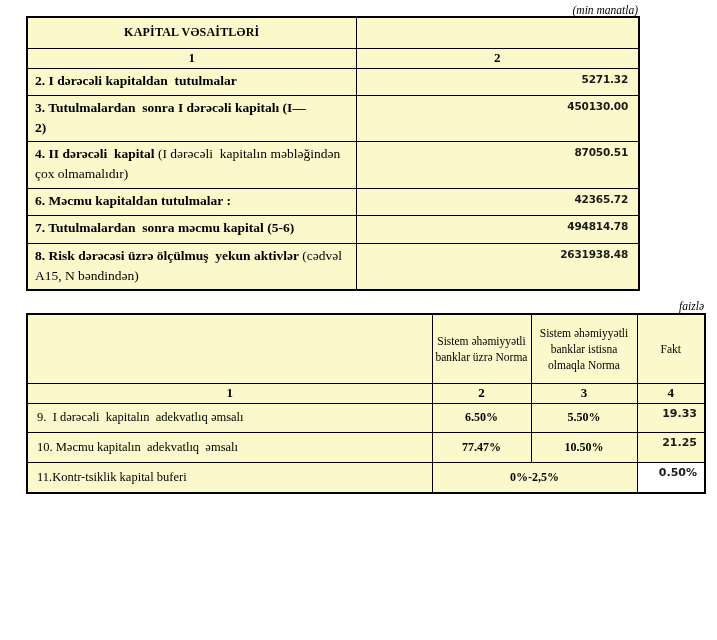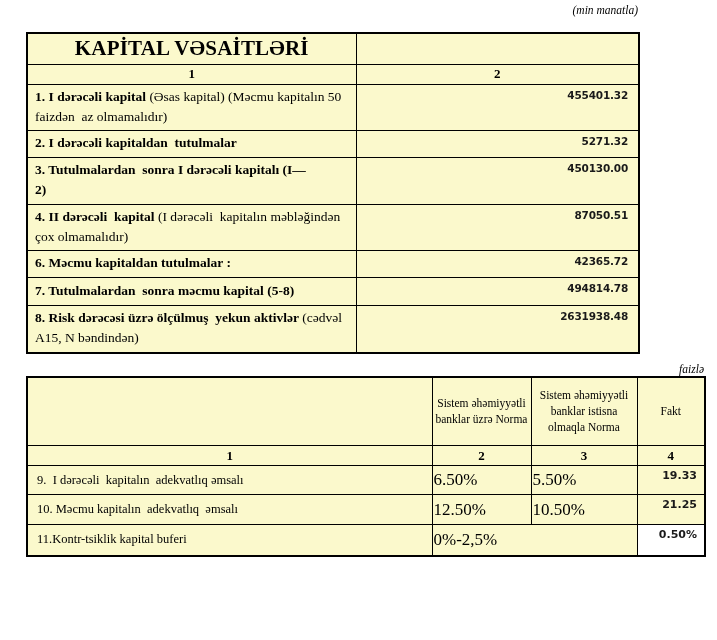--- a/index.html
+++ b/index.html
@@ -20,41 +20,41 @@
     line-height:26.5px;
     letter-spacing:0.2px;
   }
 
   
   .unit-note {
     font-style:italic;
     font-size:11.5px;
     text-align:right;
   }
-  .note-t1 { width:612px; margin:4px 0 16px 26px; }
+  .note-t1 { width:612px; margin:4px 0 0 26px; }
   .note-t2 { width:678px; margin:9px 8px 1px 26px; }
 
   
   table {
     border-collapse:collapse;
     table-layout:fixed;
     margin-left:26px;
     border:2px solid #000;
   }
   td { border:1.5px solid #000; overflow:hidden; }
   .yellow { background:#FBF9CC; }
   .white  { background:#FFFFFF; }
 
   
   .t1 { width:612px; }
   .t1 .c-label { width:329px; }
   .t1 .c-value { width:283px; }
   .t1-title {
     text-align:center; font-weight:bold;
-    font-size:21px; vertical-align:middle;
+    font-size:12px; vertical-align:middle;
     letter-spacing:0.2px;
   }
   .numcell {
     text-align:center; font-weight:bold;
     font-size:13px; vertical-align:middle; padding:0;
   }
   .cell-label {
     vertical-align:middle;
     padding:2px 6px 3px 7px;
     font-size:13.5px;
@@ -84,22 +84,22 @@
     font-size:11.5px; line-height:1.4;
     vertical-align:middle; padding:3px 3px;
   }
   .t2-label {
     font-weight:normal; font-size:12.5px;
     vertical-align:middle;
     padding:2px 4px 2px 9px;
     white-space:pre-wrap;
   }
   .t2-norm {
-    vertical-align:middle;
-    font-weight:normal; font-size:17px;
+    text-align:center; vertical-align:middle;
+    font-weight:bold; font-size:12px;
   }
   .t2-fakt {
     vertical-align:top; text-align:right;
     padding:3px 7px 0 0;
     font-family:"DejaVu Sans", sans-serif;
     font-weight:bold; font-size:11px;
     color:#1A1A1A;
     margin-left:40px;
   }
 </style>
@@ -118,43 +118,39 @@
       </colgroup>
     <tbody>
         <tr style="height:31px">
       <td class="yellow t1-title">KAPİTAL VƏSAİTLƏRİ</td>
       <td class="yellow"></td>
     </tr>
     <tr style="height:20px">
       <td class="yellow numcell">1</td>
       <td class="yellow numcell">2</td>
     </tr>
-    <tr style="height:40px">
-      <td class="yellow cell-label"><span class="lbl-b">1. I dərəcəli kapital</span><span> (Əsas kapital) (Məcmu kapitalın 50 faizdən  az olmamalıdır)</span></td>
-      <td class="yellow cell-value">455401.32</td>
-    </tr>
     <tr style="height:27px">
       <td class="yellow cell-label"><span class="lbl-b">2. I dərəcəli kapitaldan  tutulmalar</span><span></span></td>
       <td class="yellow cell-value">5271.32</td>
     </tr>
     <tr style="height:41px">
       <td class="yellow cell-label"><span class="lbl-b">3. Tutulmalardan  sonra I dərəcəli kapitalı (I—
 2)</span><span></span></td>
       <td class="yellow cell-value">450130.00</td>
     </tr>
     <tr style="height:41px">
       <td class="yellow cell-label"><span class="lbl-b">4. II dərəcəli  kapital</span><span> (I dərəcəli  kapitalın məbləğindən çox olmamalıdır)</span></td>
       <td class="yellow cell-value">87050.51</td>
     </tr>
     <tr style="height:27px">
       <td class="yellow cell-label"><span class="lbl-b">6. Məcmu kapitaldan tutulmalar :</span><span></span></td>
       <td class="yellow cell-value">42365.72</td>
     </tr>
     <tr style="height:28px">
-      <td class="yellow cell-label"><span class="lbl-b">7. Tutulmalardan  sonra məcmu kapital (5-8)</span><span></span></td>
+      <td class="yellow cell-label"><span class="lbl-b">7. Tutulmalardan  sonra məcmu kapital (5-6)</span><span></span></td>
       <td class="yellow cell-value">494814.78</td>
     </tr>
     <tr style="height:42px">
       <td class="yellow cell-label"><span class="lbl-b">8. Risk dərəcəsi üzrə ölçülmuş  yekun aktivlər</span><span> (cədvəl A15, N bəndindən)</span></td>
       <td class="yellow cell-value">2631938.48</td>
     </tr>
   </tbody>
     </table>
 
   <div class="unit-note note-t2">faizlə</div>
@@ -180,21 +176,21 @@
       <td class="yellow numcell">4</td>
     </tr>
     <tr style="height:29px">
       <td class="yellow t2-label">9.  I dərəcəli  kapitalın  adekvatlıq əmsalı</td>
       <td class="yellow t2-norm">6.50%</td>
       <td class="yellow t2-norm">5.50%</td>
       <td class="yellow t2-fakt">19.33</td>
     </tr>
     <tr style="height:30px">
       <td class="yellow t2-label">10. Məcmu kapitalın  adekvatlıq  əmsalı</td>
-      <td class="yellow t2-norm">12.50%</td>
+      <td class="yellow t2-norm">77.47%</td>
       <td class="yellow t2-norm">10.50%</td>
       <td class="yellow t2-fakt">21.25</td>
     </tr>
     <tr style="height:31px">
       <td class="yellow t2-label">11.Kontr-tsiklik kapital buferi</td>
       <td class="yellow t2-norm" colspan="2">0%-2,5%</td>
       <td class="white t2-fakt">0.50%</td>
     </tr>
   </tbody>
     </table>

